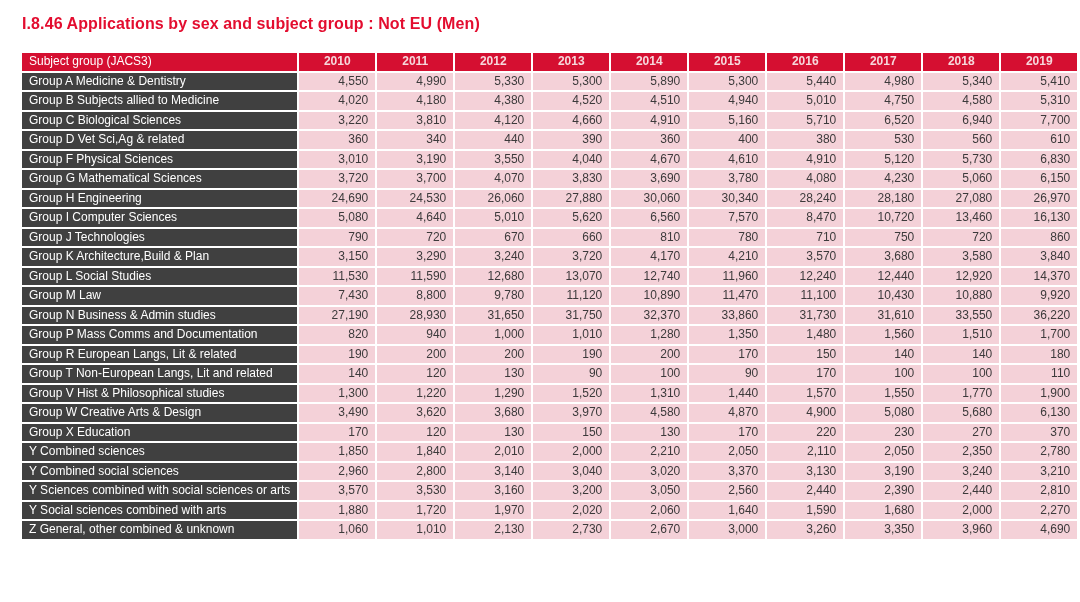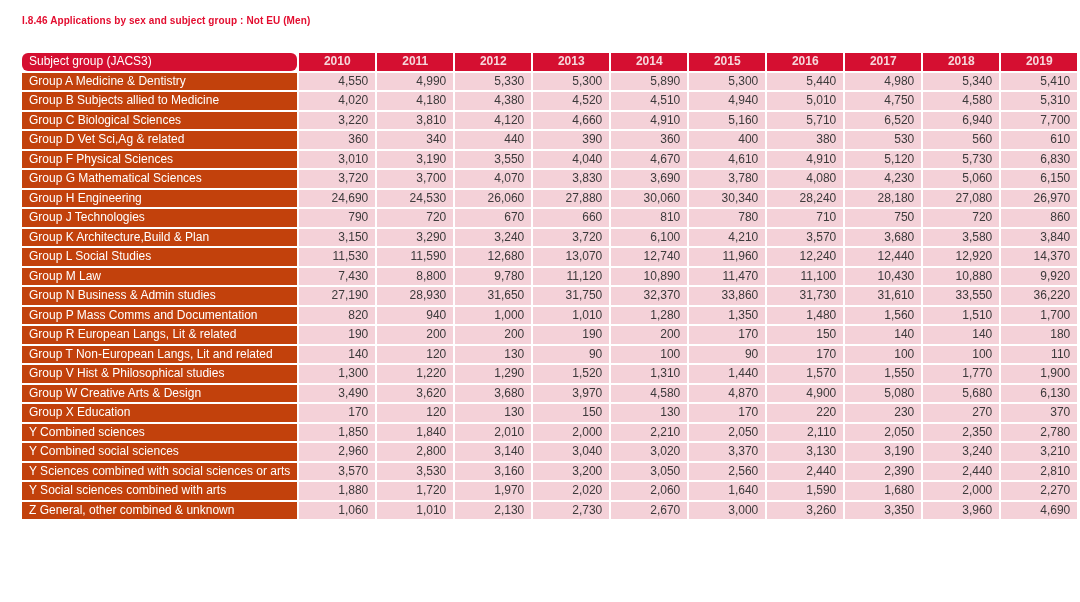--- a/index.html
+++ b/index.html
@@ -6,21 +6,21 @@
   body {
     width: 1080px; height: 602px;
     background: #ffffff;
     font-family: "Liberation Sans", sans-serif;
     position: relative;
     overflow: hidden;
   }
   .page-title {
     position: absolute;
     left: 22px; top: 15px;
-    font-size: 10px;
+    font-size: 16px;
     font-weight: bold;
     color: #e30d2f;
     letter-spacing: 0.1px;
   }
   table.apps-table {
     position: absolute;
     left: 20px; top: 51px;
     border-collapse: separate;
     border-spacing: 2px;
     background: #ffffff;
@@ -37,29 +37,28 @@
     white-space: nowrap;
     vertical-align: middle;
   }
   thead th {
     background: #d50f31;
     font-weight: 400;
   }
   thead th.subject {
     color: #ffffff;
     text-align: left;
-    border-radius: 6px;
   }
   thead th.year {
     color: #f6d8dc;
     text-align: center;
     font-weight: bold;
   }
   tbody th {
-    background: #c2410c;
+    background: #404040;
     color: #ffffff;
     font-weight: 400;
     text-align: left;
   }
   tbody td {
     background: #f4d1d8;
     color: #3c3a3b;
     text-align: right;
   }
 </style>
@@ -183,39 +182,52 @@
         <td>26,060</td>
         <td>27,880</td>
         <td>30,060</td>
         <td>30,340</td>
         <td>28,240</td>
         <td>28,180</td>
         <td>27,080</td>
         <td>26,970</td>
       </tr>
       <tr>
+        <th>Group I Computer Sciences</th>
+        <td>5,080</td>
+        <td>4,640</td>
+        <td>5,010</td>
+        <td>5,620</td>
+        <td>6,560</td>
+        <td>7,570</td>
+        <td>8,470</td>
+        <td>10,720</td>
+        <td>13,460</td>
+        <td>16,130</td>
+      </tr>
+      <tr>
         <th>Group J Technologies</th>
         <td>790</td>
         <td>720</td>
         <td>670</td>
         <td>660</td>
         <td>810</td>
         <td>780</td>
         <td>710</td>
         <td>750</td>
         <td>720</td>
         <td>860</td>
       </tr>
       <tr>
         <th>Group K Architecture,Build &amp; Plan</th>
         <td>3,150</td>
         <td>3,290</td>
         <td>3,240</td>
         <td>3,720</td>
-        <td>6,100</td>
+        <td>4,170</td>
         <td>4,210</td>
         <td>3,570</td>
         <td>3,680</td>
         <td>3,580</td>
         <td>3,840</td>
       </tr>
       <tr>
         <th>Group L Social Studies</th>
         <td>11,530</td>
         <td>11,590</td>

